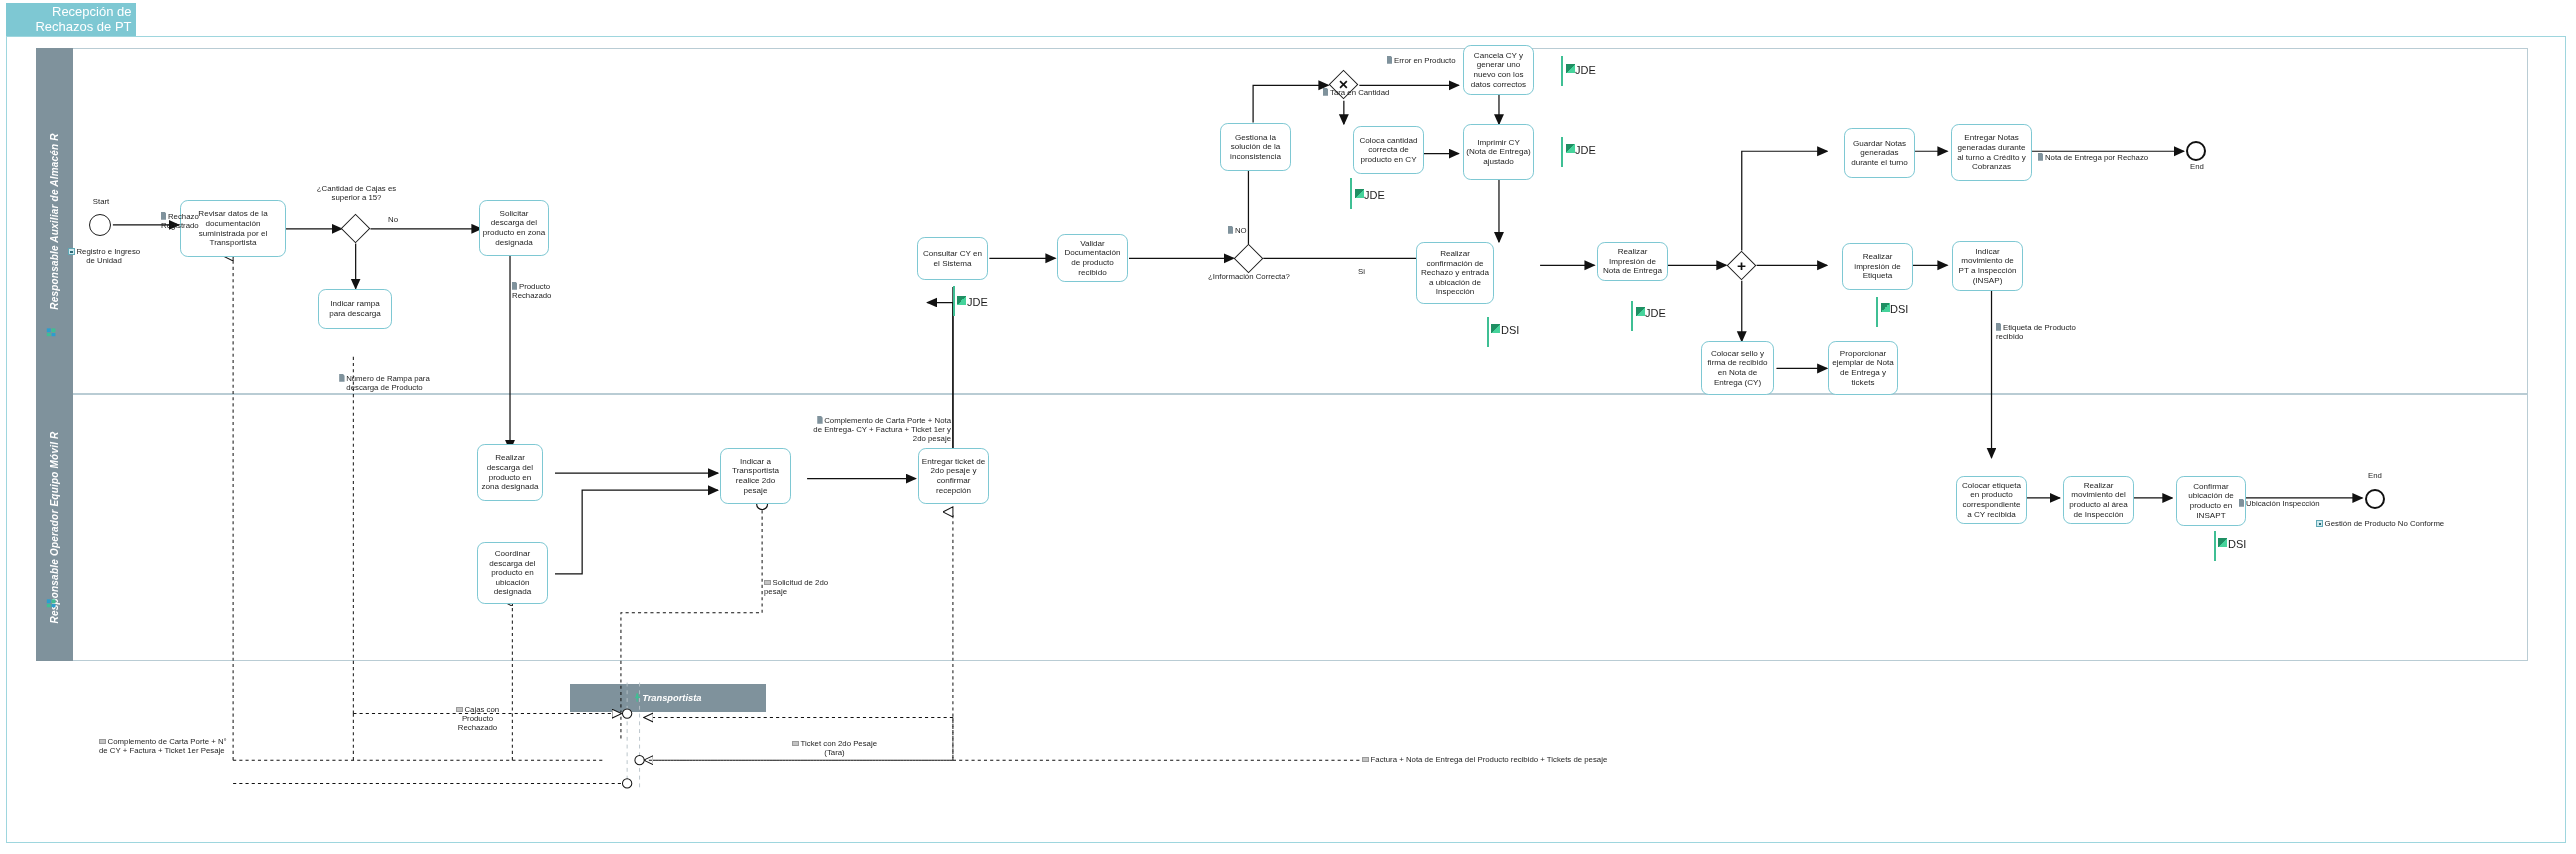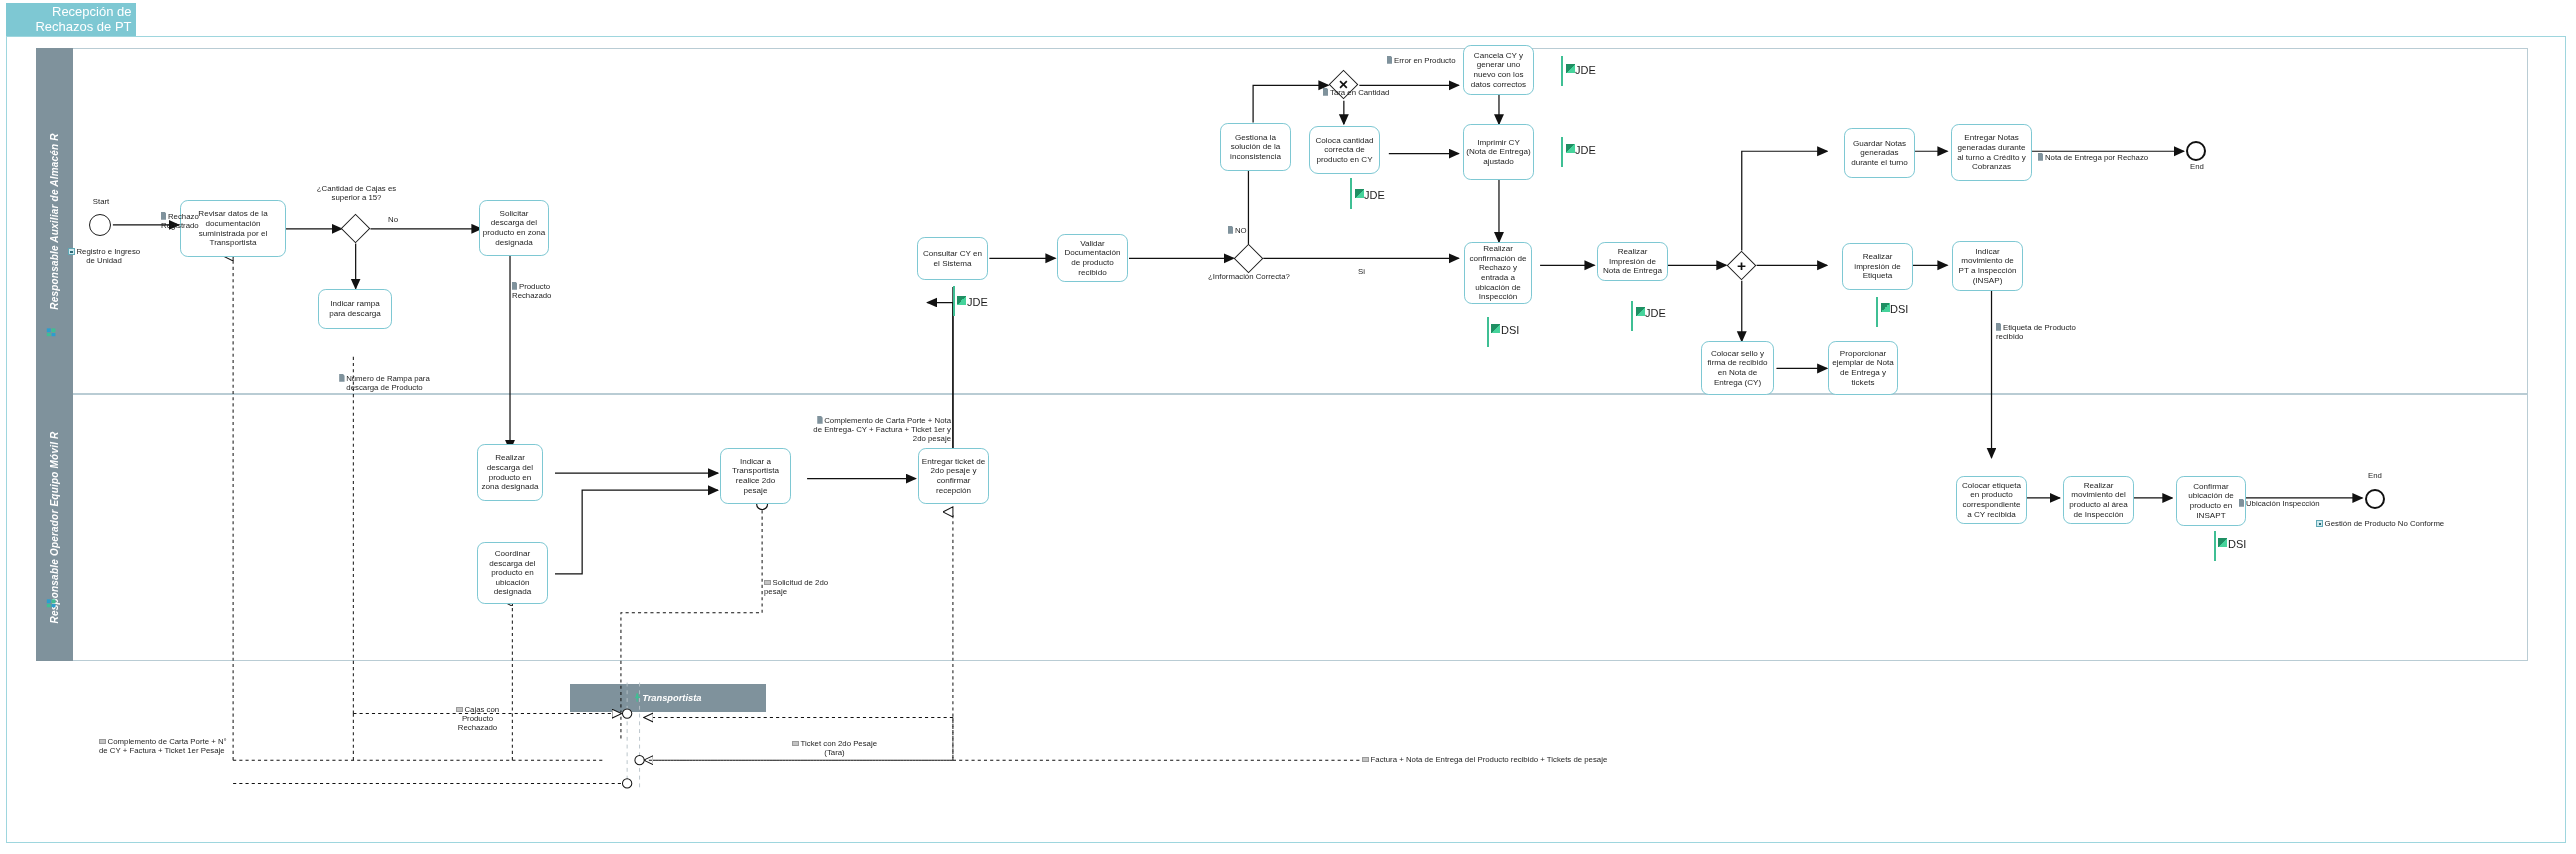--- a/index.html
+++ b/index.html
@@ -384,27 +384,27 @@
   <div class="task" style="left:720px; top:448px; width:71px; height:56px;">Indicar a Transportista realice 2do pesaje</div>
 
   <div class="task" style="left:918px; top:448px; width:71px; height:56px;">Entregar ticket de 2do pesaje y confirmar recepción</div>
 
   <div class="task" style="left:917px; top:237px; width:71px; height:43px;">Consultar CY en el Sistema</div>
 
   <div class="task" style="left:1057px; top:234px; width:71px; height:48px;">Validar Documentación de producto recibido</div>
 
   <div class="task" style="left:1220px; top:123px; width:71px; height:48px;text-align:center;">Gestiona la solución de la inconsistencia</div>
 
-  <div class="task" style="left:1309px; top:126px; width:71px; height:48px;border-radius:9px;">Coloca cantidad correcta de producto en CY</div>
+  <div class="task" style="left:1353px; top:126px; width:71px; height:48px;">Coloca cantidad correcta de producto en CY</div>
 
   <div class="task" style="left:1463px; top:45px; width:71px; height:50px;">Cancela CY y generar uno nuevo con los datos correctos</div>
 
   <div class="task" style="left:1463px; top:124px; width:71px; height:56px;">Imprimir CY (Nota de Entrega) ajustado</div>
 
-  <div class="task" style="left:1464px; top:242px; width:68px; height:62px;">Realizar confirmación de Rechazo y entrada a ubicación de Inspección</div>
+  <div class="task" style="left:1416px; top:242px; width:78px; height:62px;">Realizar confirmación de Rechazo y entrada a ubicación de Inspección</div>
 
   <div class="task" style="left:1597px; top:242px; width:71px; height:39px;">Realizar Impresión de Nota de Entrega</div>
 
   <div class="task" style="left:1701px; top:341px; width:73px; height:54px;">Colocar sello y firma de recibido en Nota de Entrega (CY)</div>
 
   <div class="task" style="left:1828px; top:341px; width:70px; height:54px;">Proporcionar ejemplar de Nota de Entrega y tickets</div>
 
   <div class="task" style="left:1844px; top:128px; width:71px; height:50px;">Guardar Notas generadas durante el turno</div>
 
   <div class="task" style="left:1951px; top:124px; width:81px; height:57px;">Entregar Notas generadas durante al turno a Crédito y Cobranzas</div>

